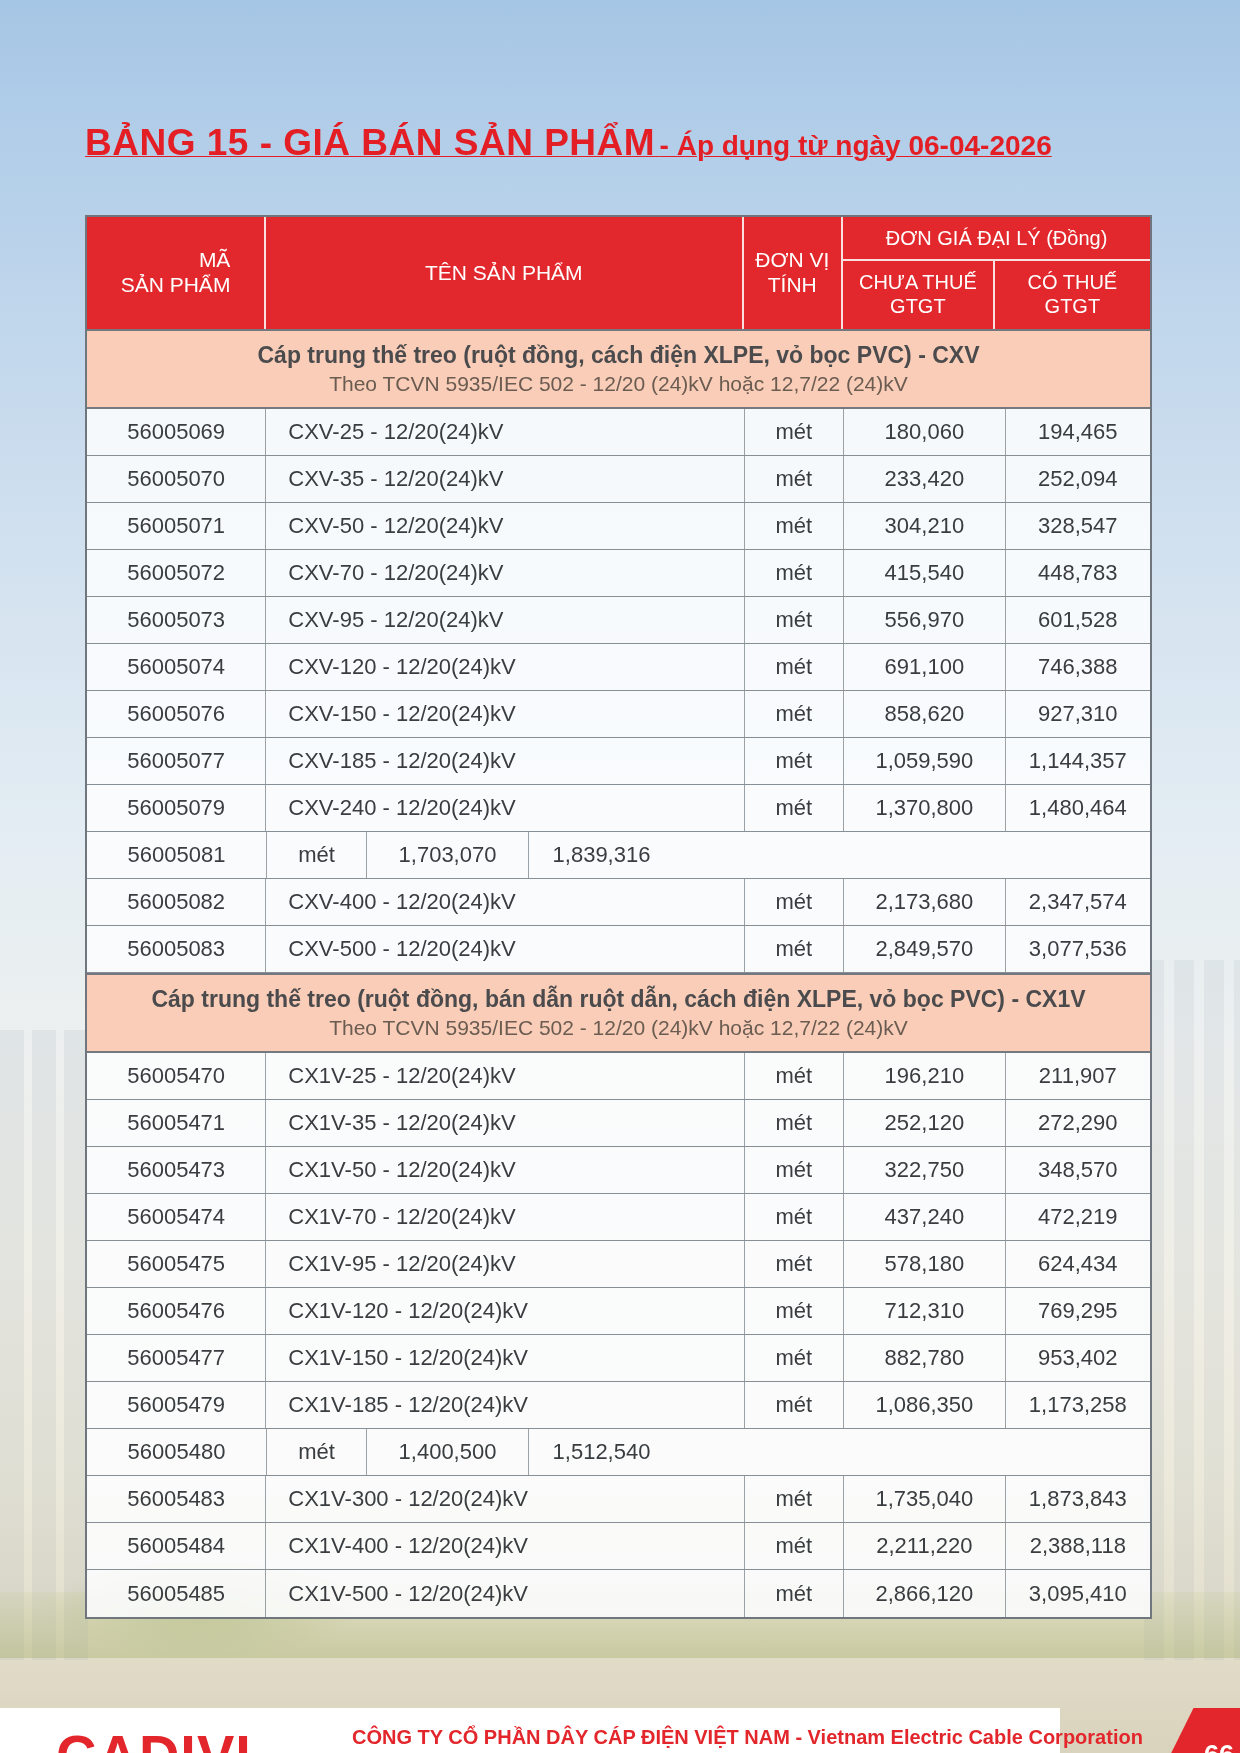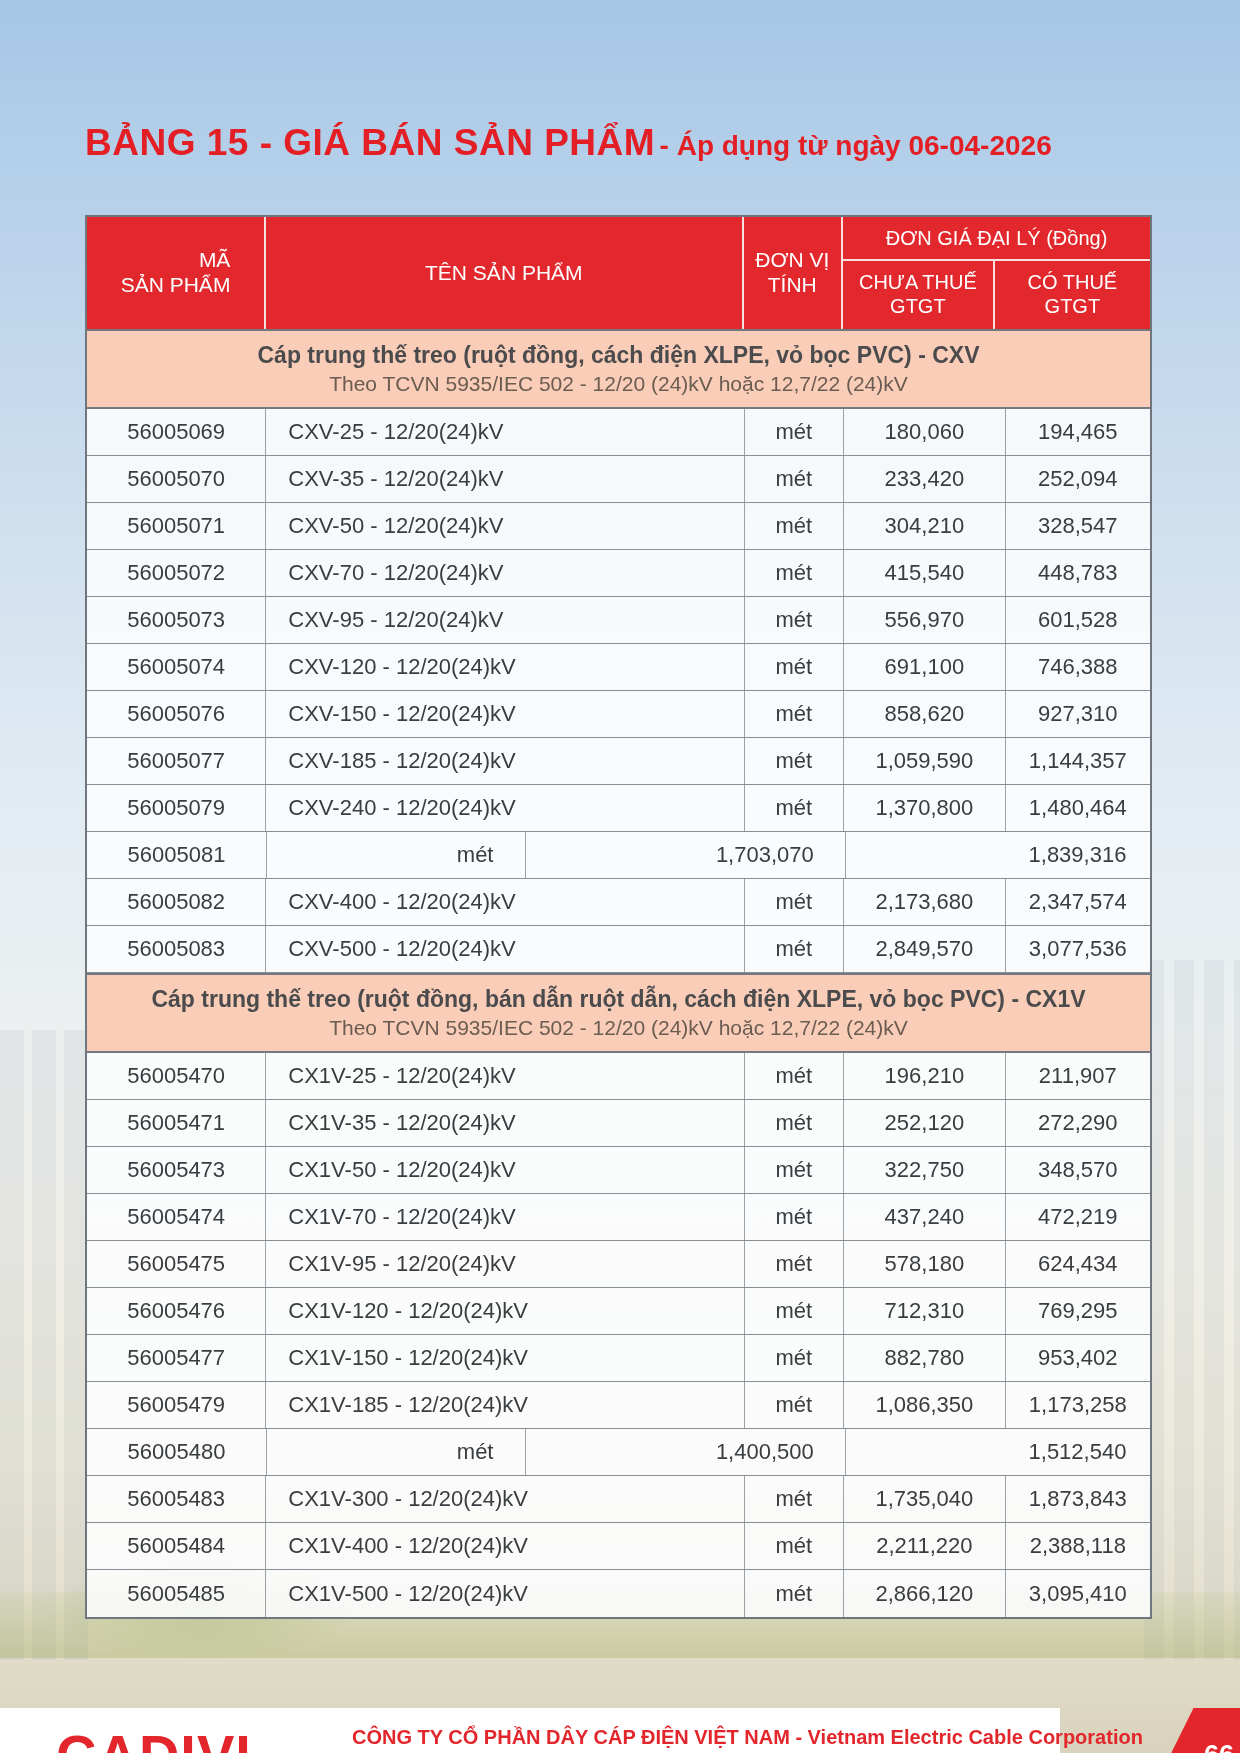--- a/index.html
+++ b/index.html
@@ -19,21 +19,21 @@
     opacity:.65;}
   .bg-right{position:absolute;right:0;top:960px;width:96px;height:700px;
     background:repeating-linear-gradient(90deg, rgba(150,162,175,.22) 0 20px, rgba(228,233,238,.08) 20px 30px);
     opacity:.6;}
   .bg-green{position:absolute;left:0;right:0;top:1592px;height:66px;
     background:linear-gradient(180deg, rgba(196,203,146,.18), rgba(168,178,108,.42));}
   .bg-green-blob{position:absolute;left:40px;top:1560px;width:320px;height:100px;border-radius:50%;
     background:radial-gradient(ellipse at center, rgba(150,170,90,.35), rgba(150,170,90,0) 70%);}
 
   
-  .page-title{position:absolute;left:85px;top:122px;width:1080px;white-space:nowrap;color:#e31e25;}
+  .page-title{position:absolute;left:85px;top:122px;width:1080px;white-space:nowrap;color:#e31e25;text-decoration:underline;}
   .page-title .main{font-size:37px;font-weight:bold;letter-spacing:.5px;}
   .page-title .suffix{font-size:28px;font-weight:bold;}
 
   
   .price-table{
     position:absolute;left:85px;top:215px;width:1067px;
     box-sizing:border-box;border:2px solid #6f767d;
     background:rgba(252,253,254,.88);
   }
   .price-table *{box-sizing:border-box;}
@@ -49,21 +49,21 @@
   .pgroup .subrow{display:flex;flex:1;}
   .pgroup .subrow .th{font-size:20px;}
   .th.ex{width:162px;}
   .th.inc{width:166px;border-right:none;}
 
   .section-band{height:80px;background:#f9cdb7;border-top:2px solid #73797f;border-bottom:2px solid #73797f;
       display:flex;flex-direction:column;align-items:center;justify-content:center;text-align:left;}
   .section-title{font-size:23px;font-weight:bold;color:#4b4b4d;line-height:1.3;}
   .section-subtitle{font-size:21px;color:#6b5c52;line-height:1.25;}
 
-  .trow{display:flex;height:47px;border-bottom:1px solid #878f96;justify-content:space-between;}
+  .trow{display:flex;height:47px;border-bottom:1px solid #878f96;}
   .trow:last-child{border-bottom:none;}
   .td{display:flex;align-items:center;justify-content:center;
       font-size:22px;color:#3a3d40;border-right:1px solid #9aa1a7;}
   .td.c0{width:180px;}
   .td.c1{width:480px;justify-content:flex-start;padding-left:22px;}
   .td.c2{width:100px;}
   .td.c3{width:162px;}
   .td.c4{width:145px;border-right:none;}
 
   

